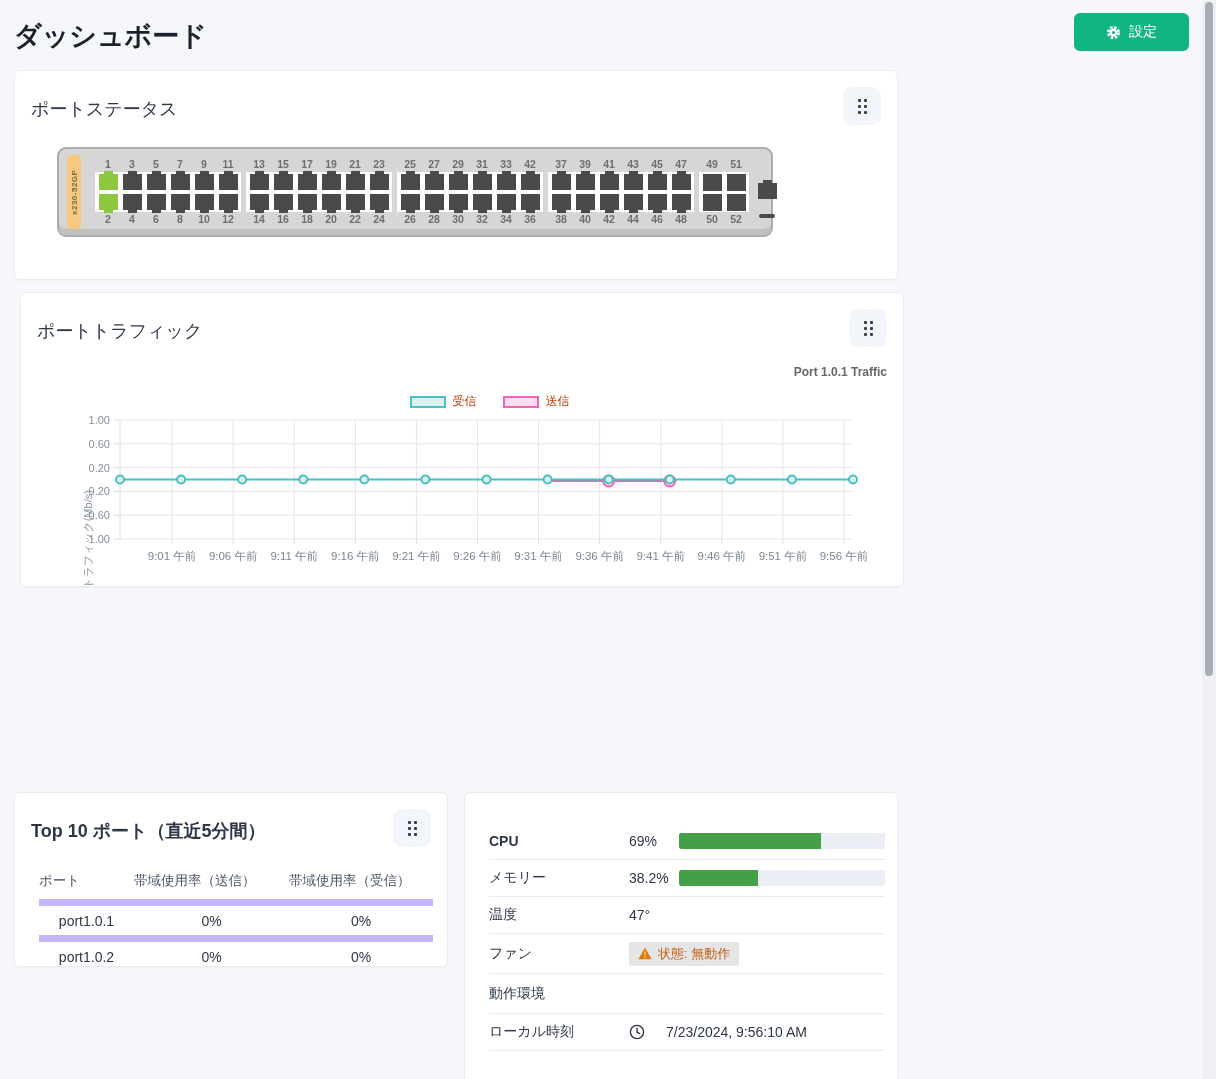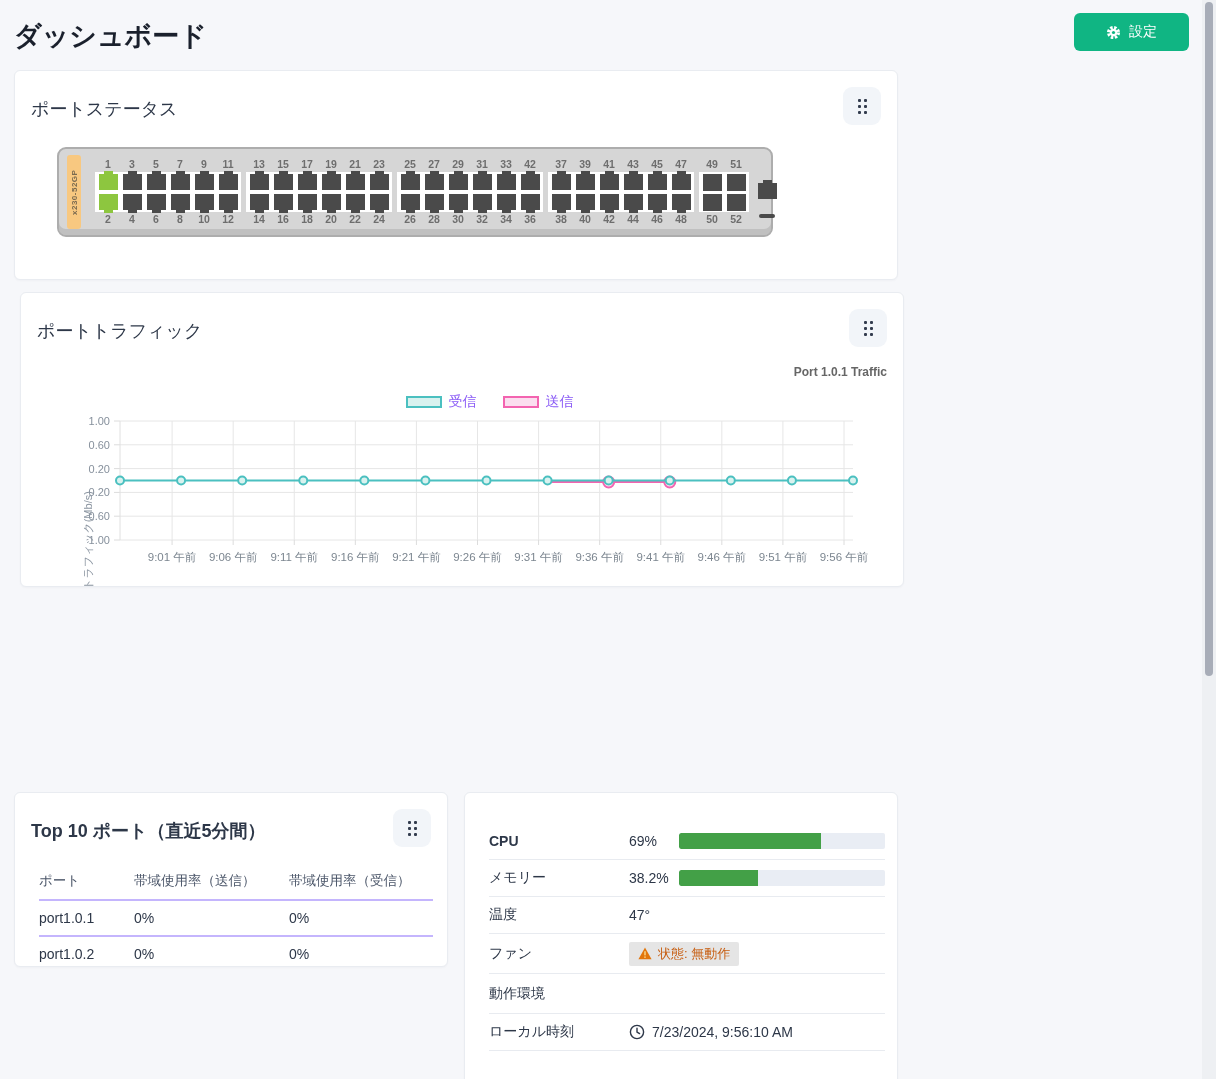--- a/index.html
+++ b/index.html
@@ -66,51 +66,51 @@
   .port.tab-bottom::after { bottom:-3px; }
   .port.sfp { width:19px; height:17px; margin:1.5px 0; }
   .console-col { width:26px; display:flex; flex-direction:column; align-items:center; flex:none; }
   .console-col .spacer { height:15px; }
   .dash-slot { width:16px; height:4px; border-radius:2px; background:#4a4a4a; margin-top:13px; }
 
   
   .chart-wrap { position:relative; margin-top:2px; }
   .chart-title { text-align:right; padding-left:55px; font-size:12px; font-weight:bold; color:#666; margin-top:18px; }
   .chart-legend { display:flex; justify-content:center; gap:26px; padding-left:55px; margin-top:14px; }
-  .legend-item { display:flex; align-items:center; gap:7px; font-size:14px; color:#8b5cf6; }
+  .legend-item { display:flex; align-items:center; gap:7px; font-size:12px; color:#c2410c; }
   .legend-swatch { width:36px; height:12px; border-style:solid; border-width:2px; }
   .y-axis-label {
     position:absolute; left:-37px; top:118px; transform:rotate(-90deg); transform-origin:center;
     font-size:11px; color:#8a94a0; width:120px; text-align:center;
   }
   #traffic-svg { display:block; margin-top:4px; }
 
   
   .ptable { margin:16px 0 0 8px; width:394px; font-size:14px; }
   .ptable-row { display:grid; grid-template-columns:95px 155px 1fr; align-items:center; height:36px; }
   .ptable-head { color:#4a5568; font-size:13.5px; font-weight:500; }
-  .ptable-row + .ptable-row { border-top:2px solid #c4b5fd; }
+  .ptable-row + .ptable-row { border-top:7px solid #c4b5fd;text-align:center; }
   .ptable-cell { color:#2d3748; }
 
   
   .sys-rows { margin:14px 0 0 8px; width:396px; }
   .sys-row { display:grid; grid-template-columns:140px 1fr; align-items:center; height:37px; border-bottom:1px solid #e8ebf0; font-size:14px; }
   .sys-row:nth-child(4), .sys-row:nth-child(5) { height:40px; }
   .sys-label { color:#2d3748; }
   .sys-label.bold { font-weight:700; }
   .sys-value { display:flex; align-items:center; }
   .sys-value .val-text { min-width:42px; margin-right:8px; }
   .bar-track { flex:1; max-width:206px; height:16px; background:#e9edf4; border-radius:2px; overflow:hidden; }
   .bar-fill { height:100%; background:#43a047; border-radius:2px 0 0 2px; }
   .warn-badge {
     display:inline-flex; align-items:center; gap:6px;
     background:#fbd382; color:#c75e12; font-size:13px;
     padding:3px 9px; border-radius:2px;
   }
-  .time-value { display:flex; align-items:center; gap:7px; color:#2d3748; }
+  .time-value { display:flex; align-items:center; gap:21px; color:#2d3748; }
 
   
   .scrollbar-track { position:absolute; right:0; top:0; width:14px; height:1079px; background:#eef0f3; }
   .scrollbar-thumb { position:absolute; right:3px; top:2px; width:8px; height:674px; background:#a8adb8; border-radius:4px; }
 </style>
 </head>
 <body>
 
 <div class="page-title">ダッシュボード</div>
 

